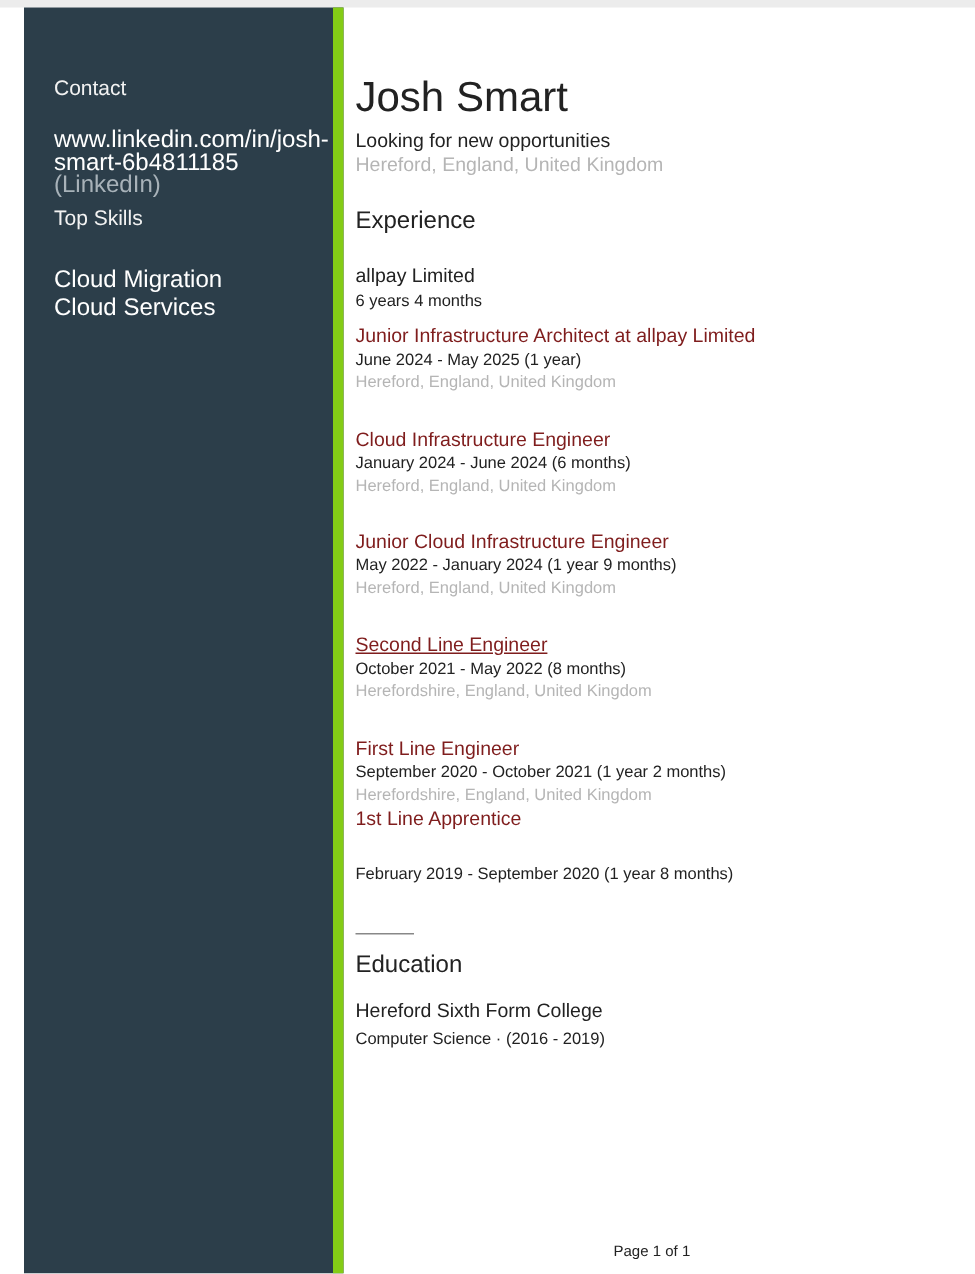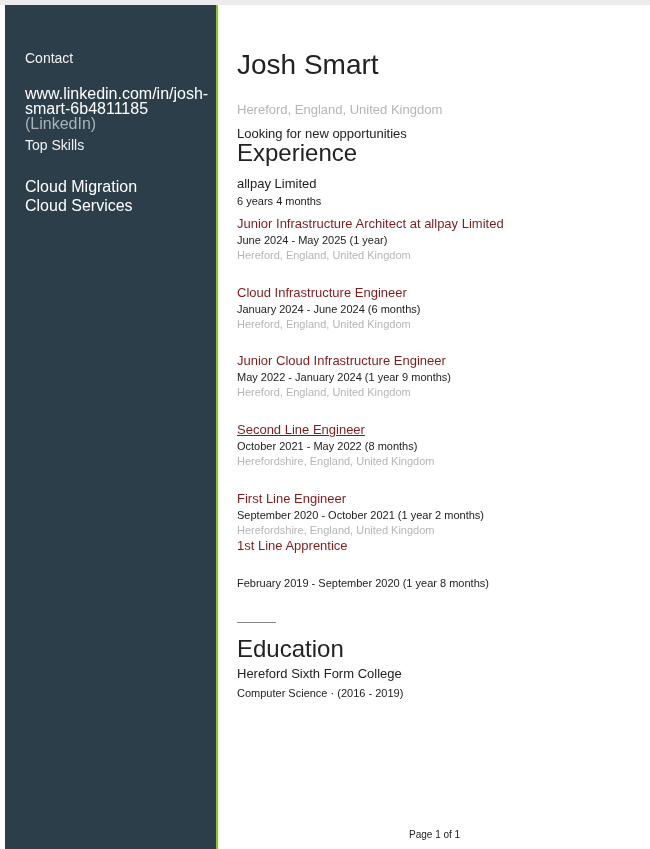--- a/index.html
+++ b/index.html
@@ -1,27 +1,27 @@
 <!DOCTYPE html>
 <html><head>
   <meta charset="utf-8">
   <style>
     * { box-sizing: border-box; margin: 0; padding: 0; }
     html, body { width: 650px; height: 849px; background: #ffffff; overflow: hidden; }
     body { font-family: "Liberation Sans", sans-serif; position: relative; }
     .topbar { position: absolute; left: 0; top: 0; width: 650px; height: 5px; background: #ececec; }
-    .sidebar { position: absolute; left: 5px; top: 5px; width: 213px; height: 844px; background: #2c3e4a; border-right: 2px solid #84cc16; color: #ffffff; }
+    .sidebar { position: absolute; left: 16px; top: 5px; width: 213px; height: 844px; background: #2c3e4a; border-right: 7px solid #84cc16; color: #ffffff; }
     .sb-heading { position: absolute; left: 20px; font-size: 14px; color: #f2f2f2; }
     .sb-text { position: absolute; left: 20px; font-size: 16px; line-height: 15px; color: #ffffff; width: 185px; }
     .muted-sb { color: #a8b2b9; }
     .main { position: absolute; left: 237px; top: 0; width: 400px; }
     .name { position: absolute; top: 49px; font-size: 28px; color: #222; white-space: nowrap; }
-    .headline { position: absolute; top: 86px; font-size: 13px; color: #222; white-space: nowrap; margin-top: 40px; }
+    .headline { position: absolute; top: 86px; font-size: 13px; color: #222; white-space: nowrap; }
     .loc-main { position: absolute; top: 102px; font-size: 13px; color: #b5b5b5; white-space: nowrap; }
-    .section-title { position: absolute; font-size: 24px; color: #222; white-space: nowrap; }
+    .section-title { position: absolute; font-size: 16px; color: #222; white-space: nowrap; }
     .company { position: absolute; font-size: 13px; color: #222; white-space: nowrap; }
     .small { position: absolute; font-size: 11px; color: #222; white-space: nowrap; }
     .role-title { position: absolute; font-size: 13px; color: #7f1d1d; white-space: nowrap; }
     .role-dates { position: absolute; font-size: 11px; color: #222; white-space: nowrap; }
     .role-loc { position: absolute; font-size: 11px; color: #b5b5b5; white-space: nowrap; }
     .divider { position: absolute; top: 622px; width: 39px; height: 1px; background: #888; }
     .footer { position: absolute; top: 829px; left: 409px; font-size: 10px; color: #222; white-space: nowrap; }
   </style>
 </head>
 <body>

